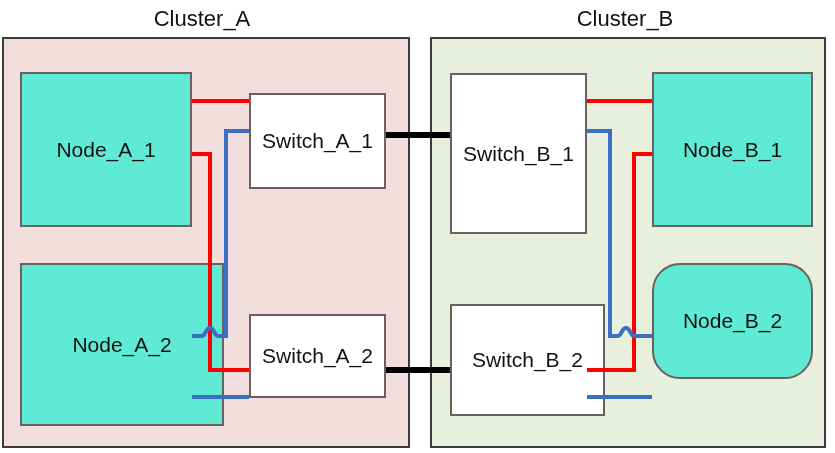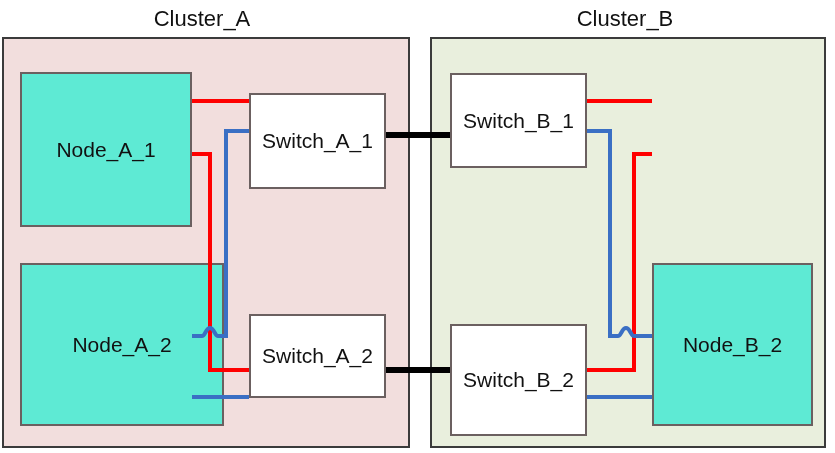--- a/index.html
+++ b/index.html
@@ -48,30 +48,33 @@
   </div>
 
   <div class="switch-box" style="left:249px;top:73px;width:137px;height:96px;margin-top:20px;">
     <div class="box-label">Switch_A_1</div>
   </div>
 
   <div class="switch-box" style="left:249px;top:314px;width:137px;height:84px;">
     <div class="box-label">Switch_A_2</div>
   </div>
 
-  <div class="switch-box" style="left:450px;top:73px;width:137px;height:95px;text-decoration:underline;">
+  <div class="switch-box" style="left:450px;top:73px;width:137px;height:161px;text-decoration:underline;">
     <div class="box-label">Switch_B_1</div>
   </div>
 
-  <div class="switch-box" style="left:450px;top:324px;width:137px;height:112px;">
+  <div class="switch-box" style="left:450px;top:304px;width:155px;height:112px;">
     <div class="box-label">Switch_B_2</div>
   </div>
 
+  <div class="node-box" style="left:652px;top:72px;width:161px;height:155px;">
+    <div class="box-label">Node_B_1</div>
+  </div>
 
-  <div class="node-box" style="left:652px;top:263px;width:161px;height:163px;">
+  <div class="node-box" style="left:652px;top:263px;width:161px;height:116px;border-radius:28px;">
     <div class="box-label">Node_B_2</div>
   </div>
 
   <svg id="wires" viewBox="0 0 835 453">
 
     <path d="M 192,101 L 249,101" fill="none" stroke="#ff0000" stroke-width="4"></path>
 
     <path d="M 192,154 L 210,154 L 210,370 L 249,370" fill="none" stroke="#ff0000" stroke-width="4"></path>
 
     <path d="M 249,131 L 226,131 L 226,336 L 218,336

